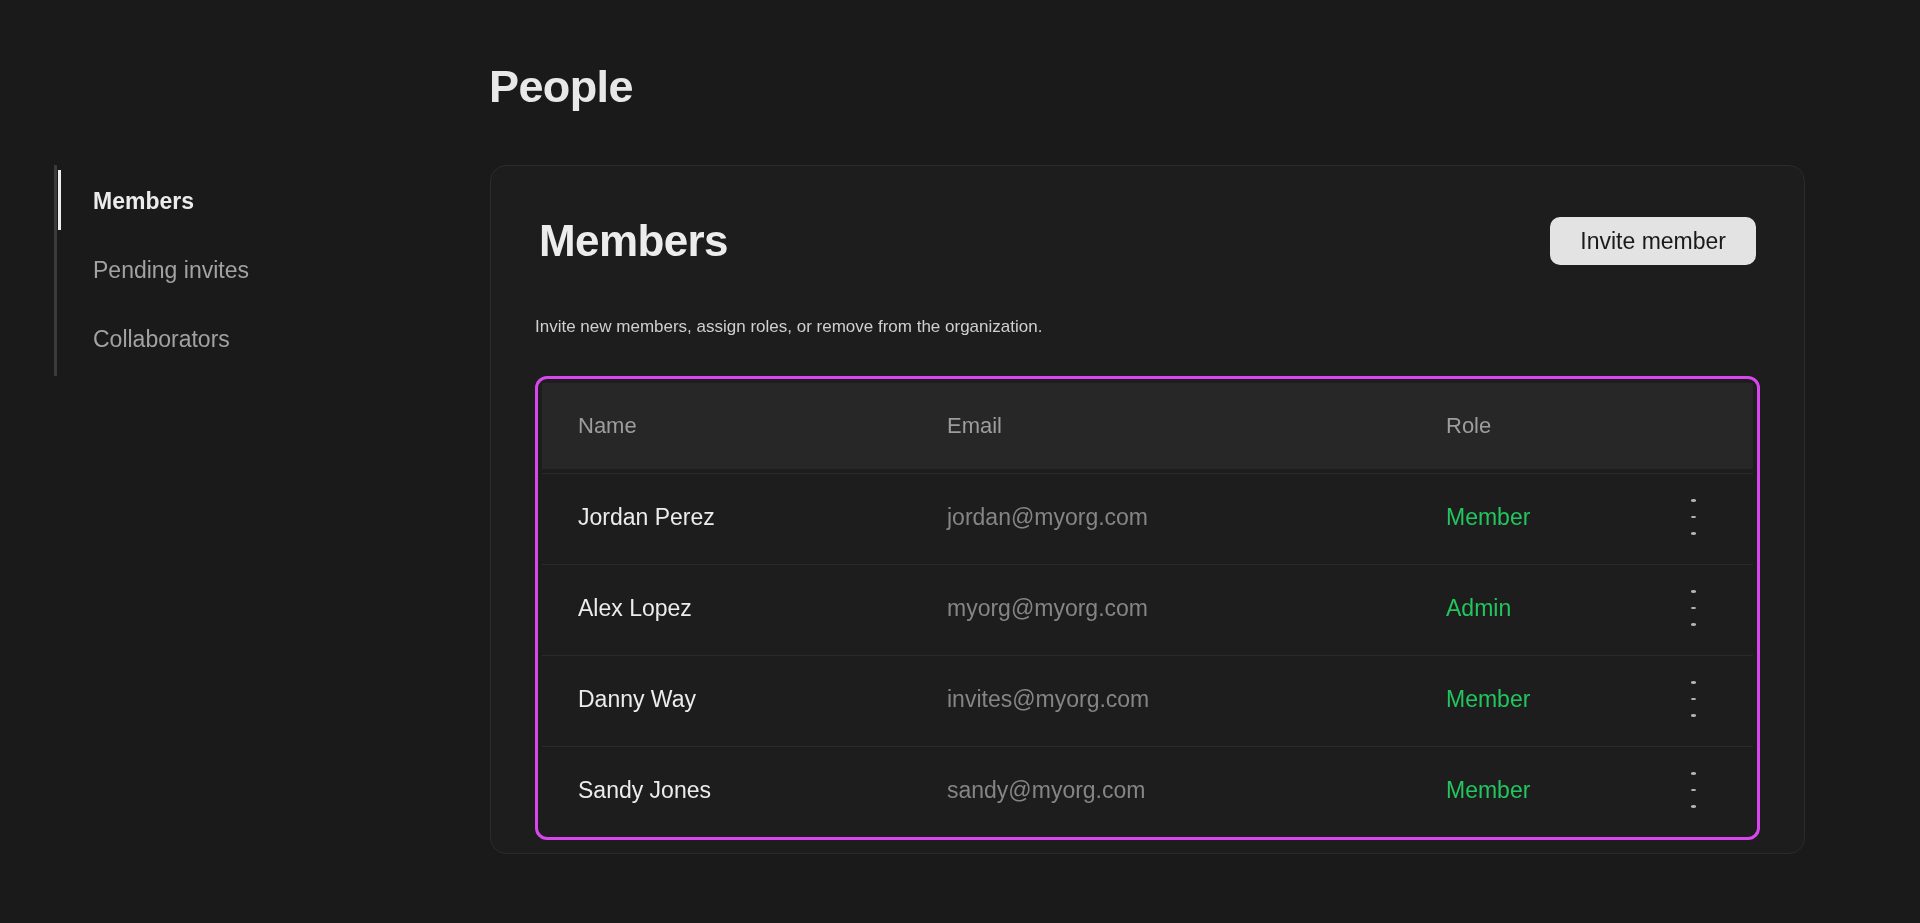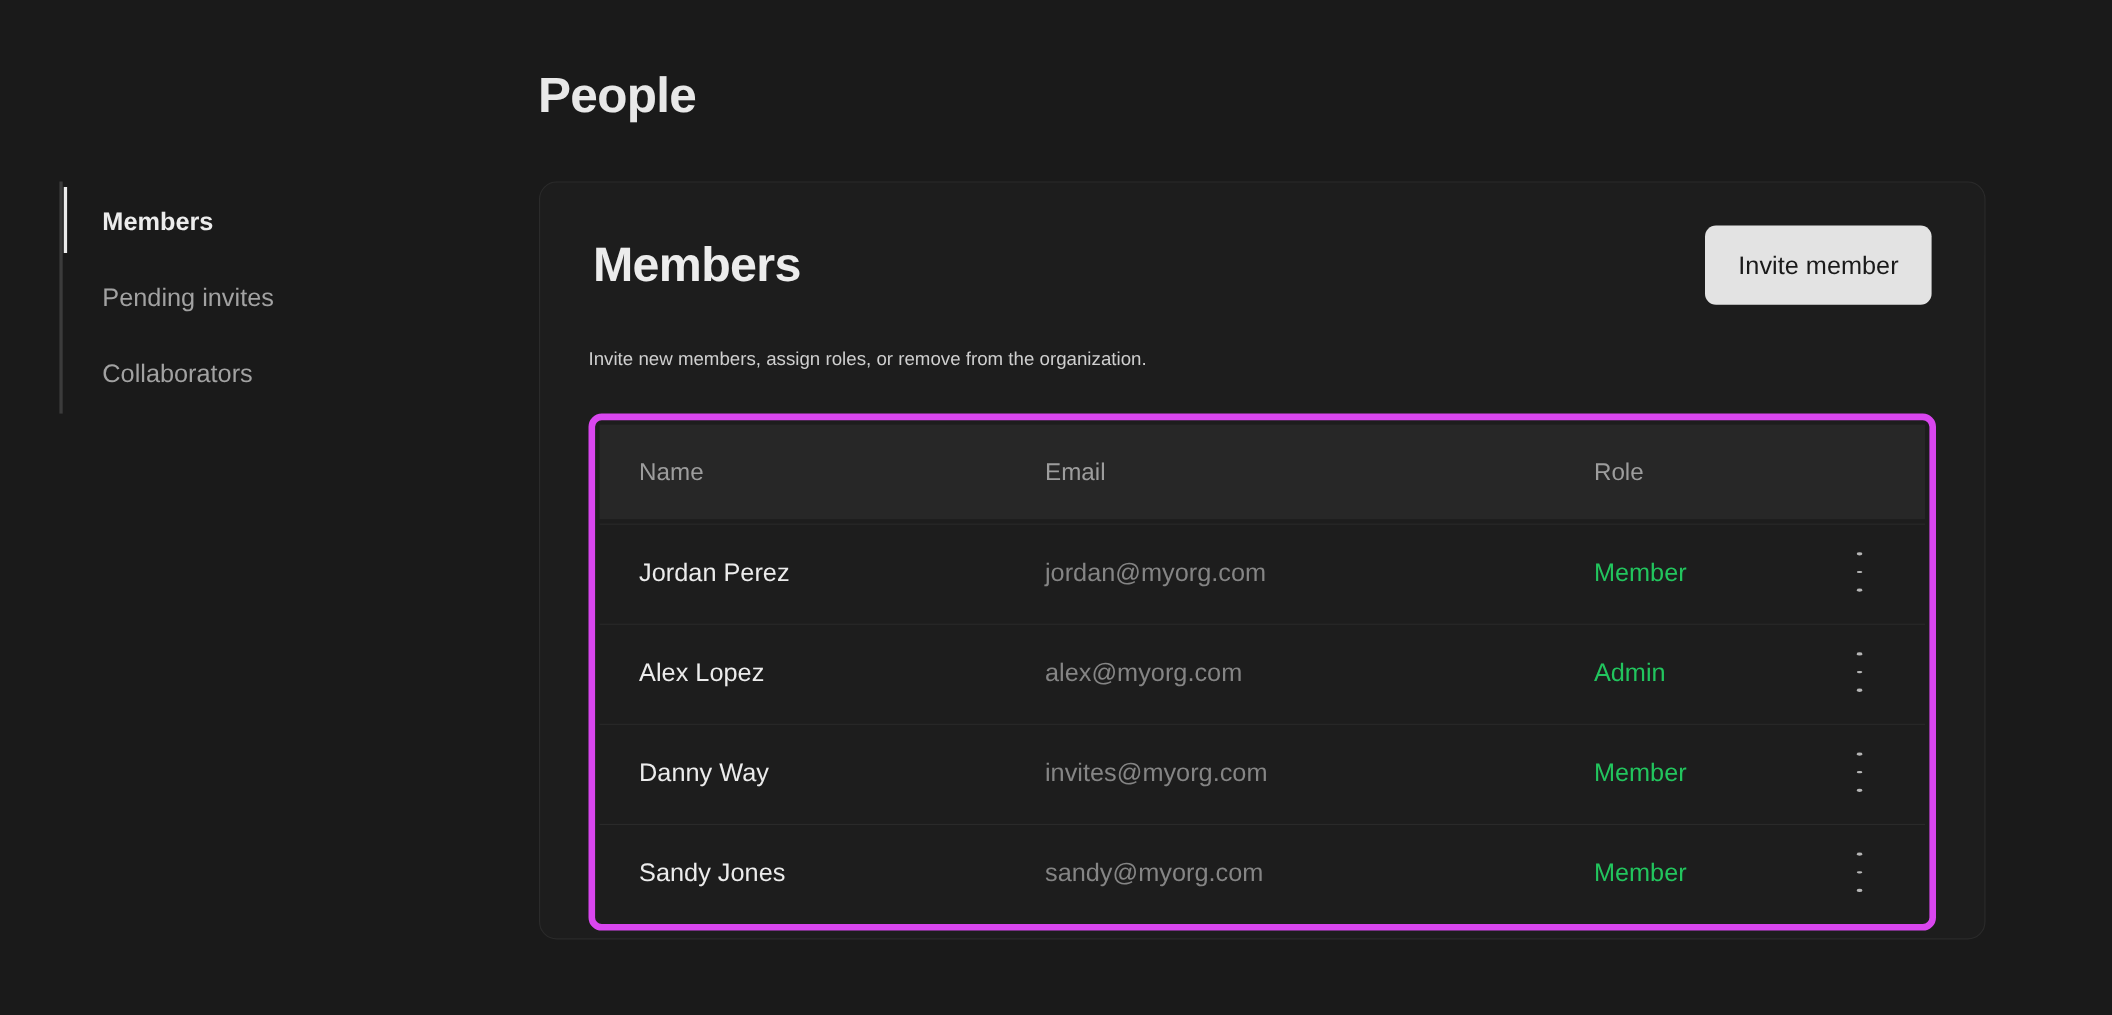--- a/index.html
+++ b/index.html
@@ -50,35 +50,35 @@
     padding:40px 40px;
   }
   .panel-header {
     display:flex; justify-content:space-between; align-items:center;
     height:62px;
   }
   .panel-title {
     font-size:44px; font-weight:700; letter-spacing:-0.6px; color:#ececec;
   }
   .invite-button {
-    height:72px; padding:0 30px;
+    height:48px; padding:0 30px;
     background:#e3e3e3; color:#1a1a1a;
     border:none; border-radius:10px;
     font-size:23px; font-weight:500; font-family:inherit;
     cursor:pointer;
   }
   .panel-desc {
     margin-top:40px;
     font-size:17px; color:#cfcfcf; line-height:30px; font-weight:400;
   }
 
   
   .members-table {
     margin-top:34px;
-    border:6px solid #d946ef;
+    border:3px solid #d946ef;
     border-radius:12px;
     overflow:hidden;
   }
   .table-header, .table-row {
     display:grid;
     grid-template-columns:369px 499px 1fr 56px;
     align-items:center;
     padding:0 32px;
   }
   .table-header {
@@ -139,21 +139,21 @@
       <div class="cell-role">Member</div>
       <button class="kebab-button">
         <span class="dot"></span>
         <span class="dot"></span>
         <span class="dot"></span>
       </button>
     </div>
 
     <div class="table-row">
       <div class="cell-name">Alex Lopez</div>
-      <div class="cell-email">alex@myorg.com</div>
+      <div class="cell-email">myorg@myorg.com</div>
       <div class="cell-role">Admin</div>
       <button class="kebab-button">
         <span class="dot"></span>
         <span class="dot"></span>
         <span class="dot"></span>
       </button>
     </div>
 
     <div class="table-row">
       <div class="cell-name">Danny Way</div>

